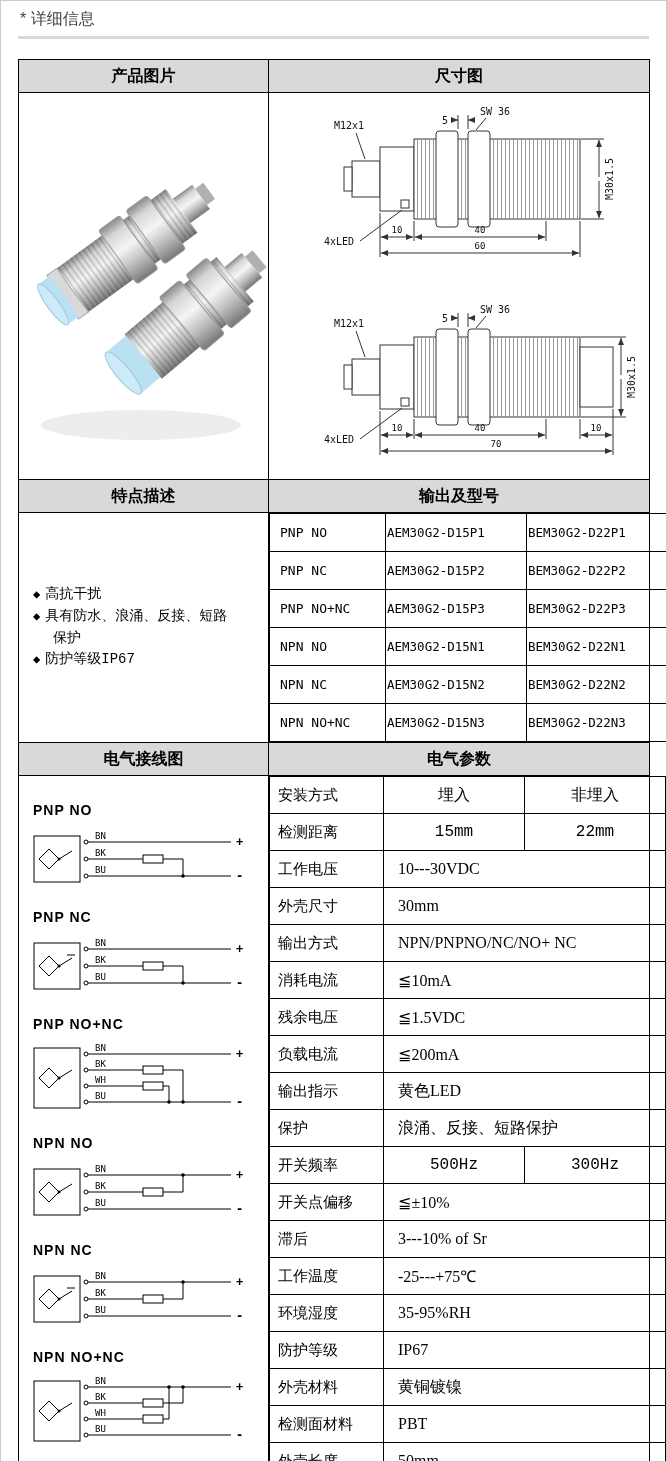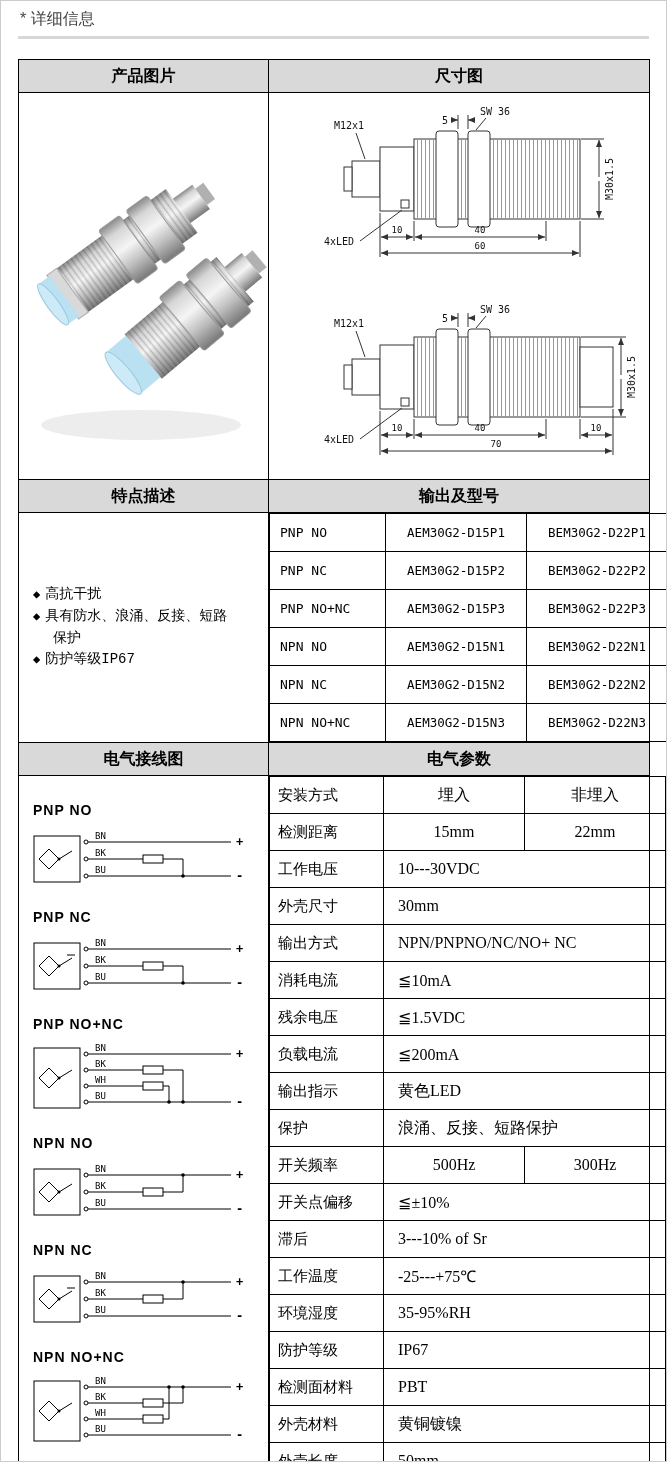--- a/index.html
+++ b/index.html
@@ -15,26 +15,26 @@
   .col-left{width:250px;} .col-right{width:381px;}
 
   .cell-img{height:383px;vertical-align:middle !important;text-align:center;}
   .cell-dim{vertical-align:top;text-align:center;}
 
   table.inner{width:100%;border-collapse:collapse;table-layout:fixed;}
   table.inner td{border:1px solid #000;overflow:hidden;}
 
   .models-table td{height:35px;font-family:"DejaVu Sans Mono",monospace;}
   .models-table .model-output{width:104px;padding-left:10px;font-size:13px;}
-  .models-table .model-a,.models-table .model-b{width:138px;text-align:center;font-size:12.5px;}
+  .models-table .model-a,.models-table .model-b{width:138px;text-align:left;font-size:12.5px;}
 
   .params-table td{height:34px;margin-top:24px;}
   .params-table .p-label{width:104px;font-size:15px;padding-left:8px;font-family:"Liberation Sans",sans-serif;}
   .params-table .p-val1{padding-left:14px;font-family:"Liberation Serif",serif;font-size:16px;}
-  .params-table .p-val2{width:138px;text-align:center;font-family:Liberation Serif, serif;font-size:16px;}
+  .params-table .p-val2{width:138px;text-align:center;font-family:Liberation Mono, monospace;font-size:16px;}
 
   .cell-feat{vertical-align:middle !important;padding:24px 14px !important;font-family:Liberation Mono, monospace;}
   ul.features{list-style:none;margin:0;padding:0;width:195px;}
   ul.features li{padding-left:20px;text-indent:-20px;line-height:1.55;font-size:14px;color:#000;}
   .bullet{margin-right:5px;font-size:12px;}
 
   .cell-wiring{padding:26px 8px 0 12px !important;}
   .wiring-block{margin-bottom:9px;}
   .wiring-label{font-weight:bold;font-size:14px;letter-spacing:1px;margin:0 0 2px 2px;
         font-family:"Liberation Sans",sans-serif;}
@@ -492,26 +492,26 @@
                 </tr>
                 <tr>
                   <td class="p-label">环境湿度</td>
                   <td class="p-val1" colspan="2">35-95%RH</td>
                 </tr>
                 <tr>
                   <td class="p-label">防护等级</td>
                   <td class="p-val1" colspan="2">IP67</td>
                 </tr>
                 <tr>
+                  <td class="p-label">外壳材料</td>
+                  <td class="p-val1" colspan="2">黄铜镀镍</td>
+                </tr>
+                <tr>
                   <td class="p-label">检测面材料</td>
                   <td class="p-val1" colspan="2">PBT</td>
-                </tr>
-                <tr>
-                  <td class="p-label">外壳材料</td>
-                  <td class="p-val1" colspan="2">黄铜镀镍</td>
                 </tr>
                 <tr>
                   <td class="p-label">外壳长度</td>
                   <td class="p-val1" colspan="2">50mm</td>
                 </tr>
               </tbody>
           </table>
         </td>
       </tr>
     </tbody>

